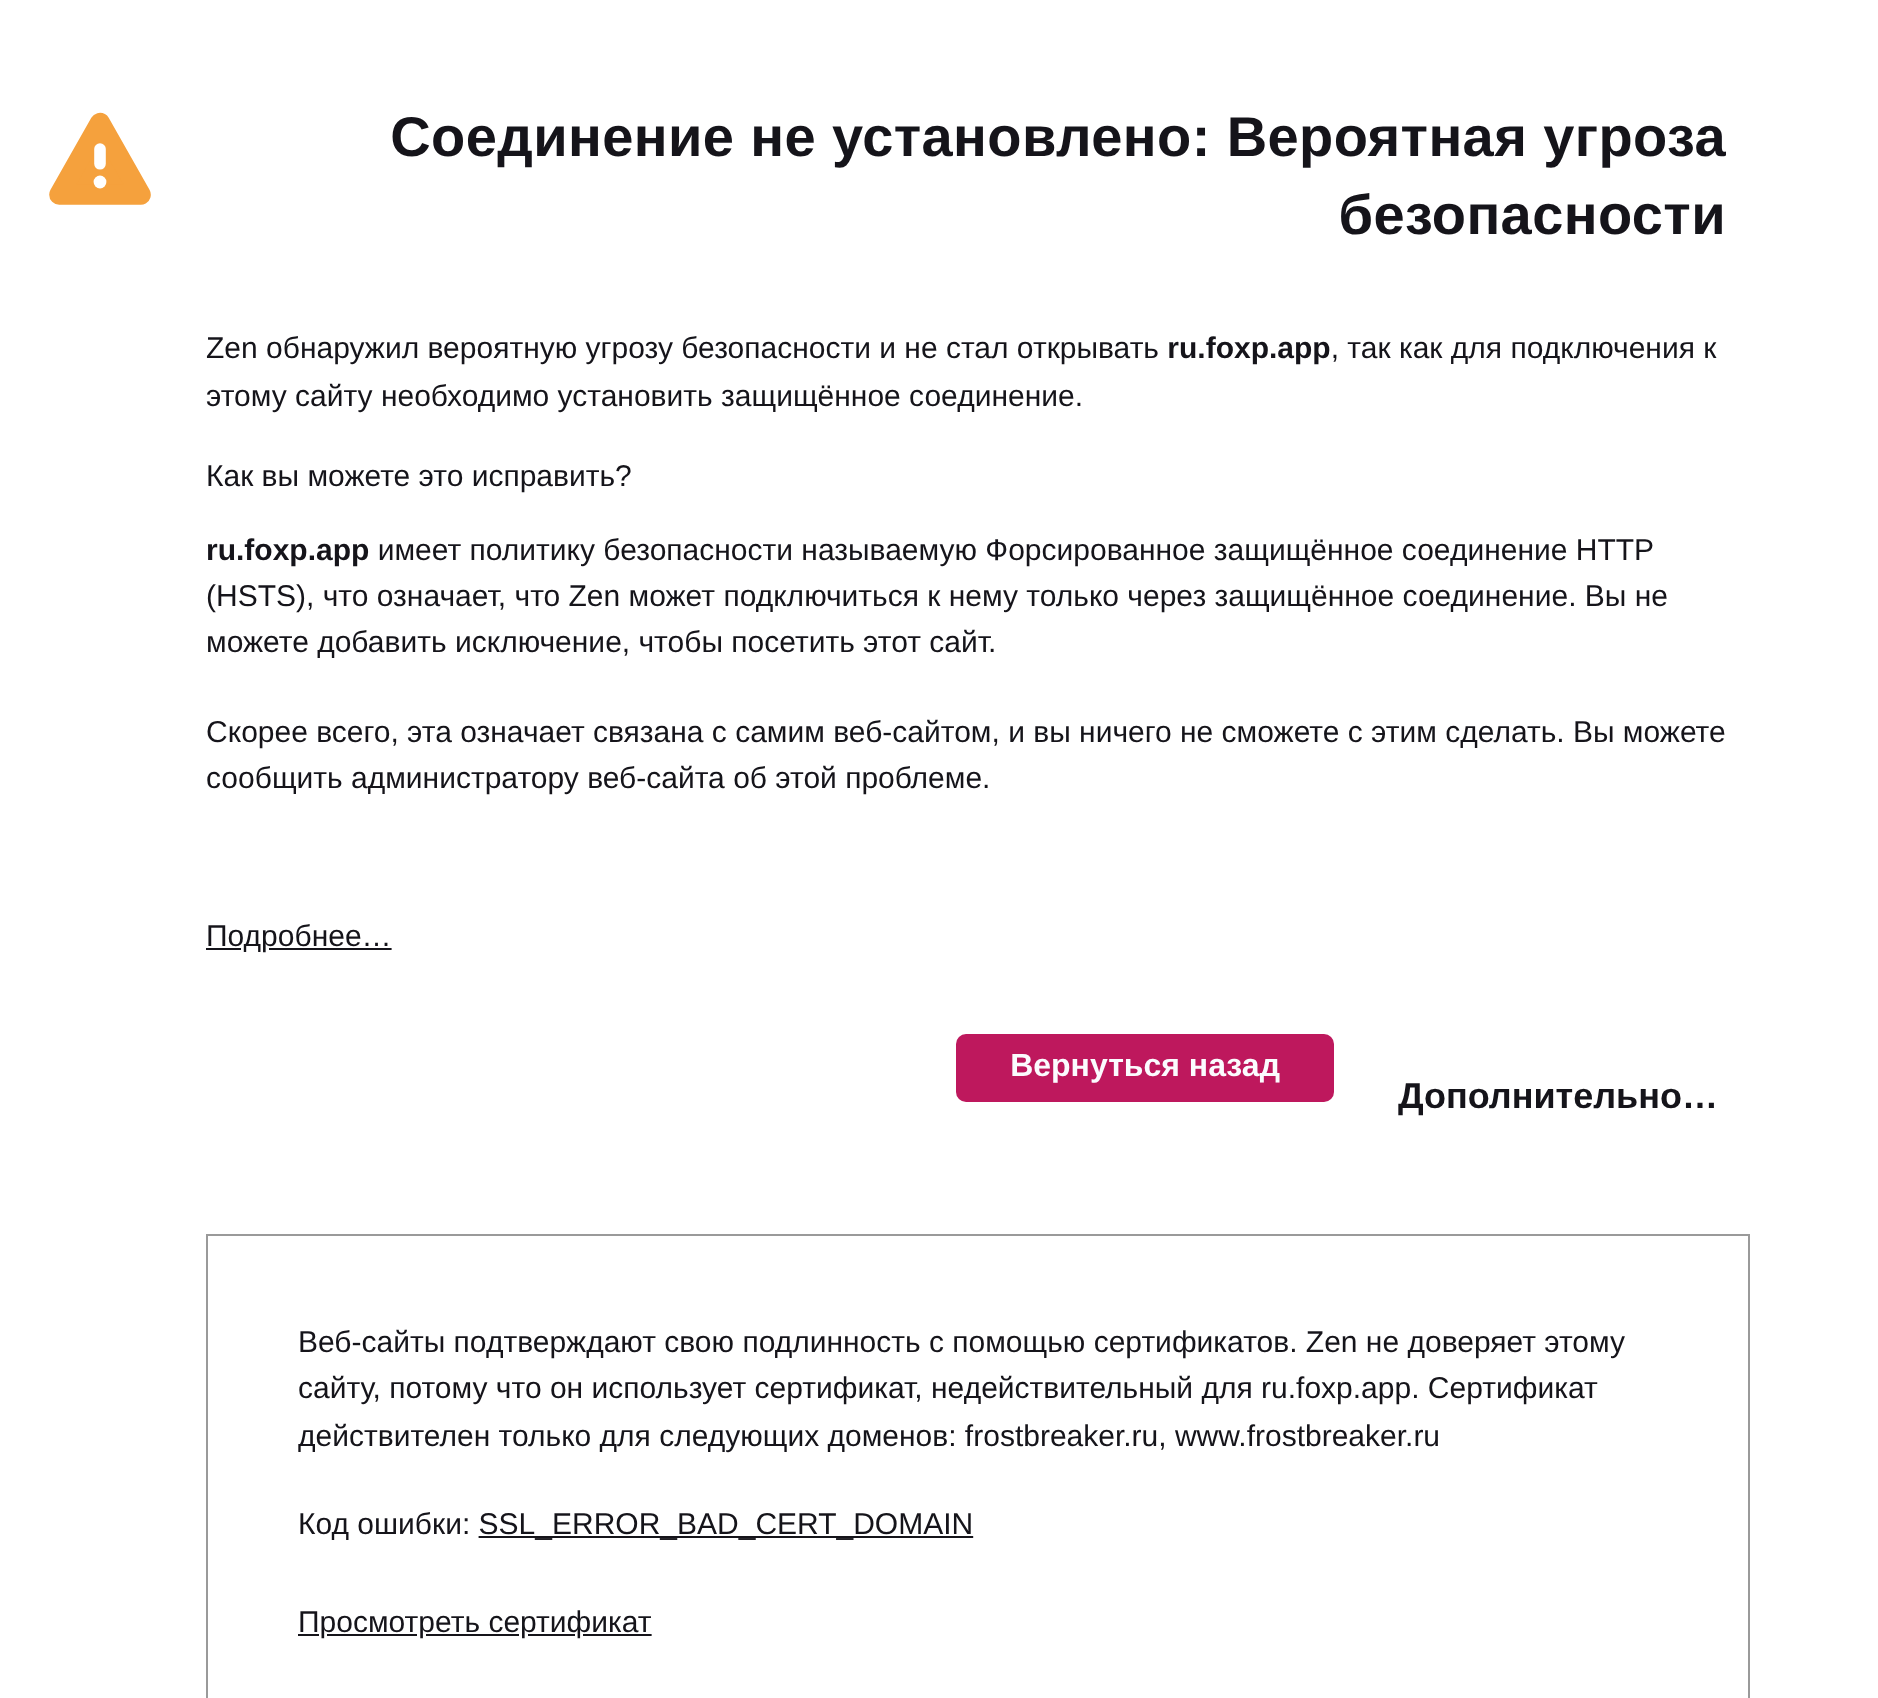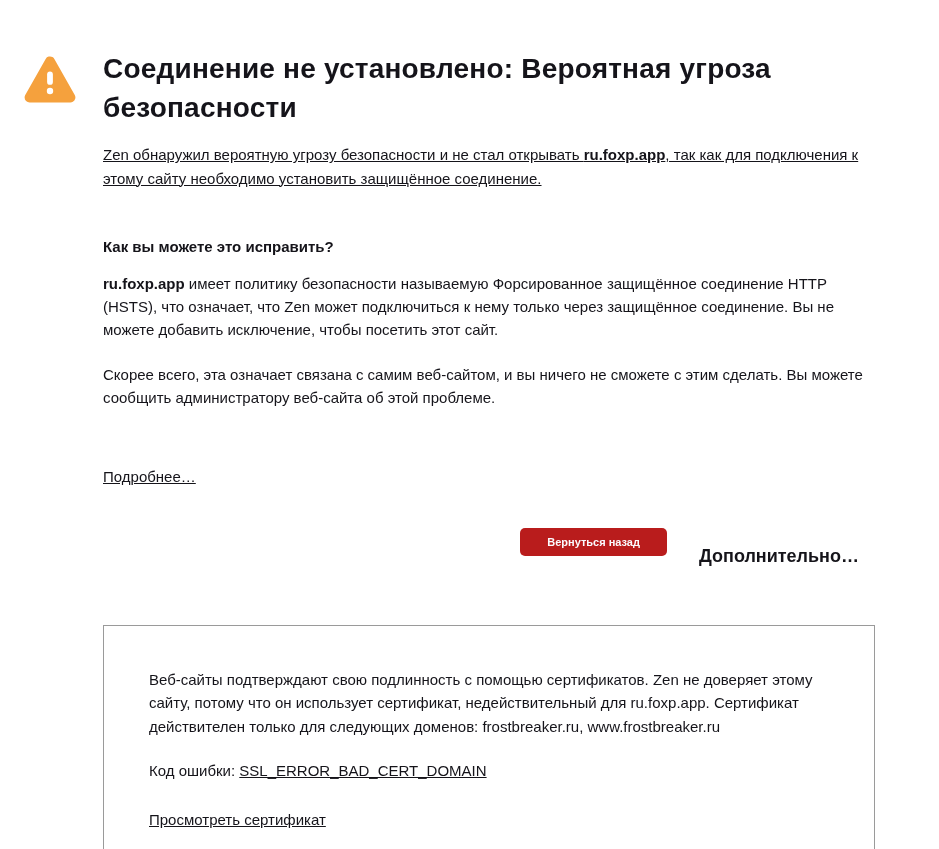--- a/index.html
+++ b/index.html
@@ -28,34 +28,35 @@
     width: 780px;
     padding-top: 50px;
   }
 
   h1.title {
     font-size: 28px;
     font-weight: 700;
     line-height: 1.38;
     letter-spacing: 0.2px;
     color: #15141a;
-    margin-bottom: 16px;
+    margin-bottom: 36px;
     max-width: 760px;
+    text-align: right;
   }
 
   p.body-text {
     font-size: 15px;
     line-height: 1.55;
     max-width: 770px;
   }
-  .intro { margin-bottom: 48px; text-decoration: underline; }
+  .intro { margin-bottom: 20px; }
 
   h2.fix-heading {
     font-size: 15px;
-    font-weight: 700;
+    font-weight: 400;
     margin-bottom: 17px;
   }
 
   .hsts { margin-bottom: 21px; }
   .report { margin-bottom: 16px; }
 
   a.text-link {
     color: #15141a;
     font-size: 15px;
     text-decoration: underline;
@@ -65,24 +66,24 @@
   .learn-more { margin-bottom: 0; margin-top: 43px; }
 
   .button-row {
     display: flex;
     justify-content: flex-end;
     align-items: center;
     margin-top: 23px;
     width: 780px;
   }
   .btn-primary {
-    background: #b91c1c;
+    background: #be185d;
     color: #fbfbfe;
     font-family: "Liberation Sans", sans-serif;
-    font-size: 11px;
+    font-size: 16px;
     font-weight: 700;
     border: none;
     border-radius: 5px;
     padding: 8px 27px;
     cursor: pointer;
     white-space: nowrap;
   }
   .btn-text {
     background: transparent;
     border: none;

